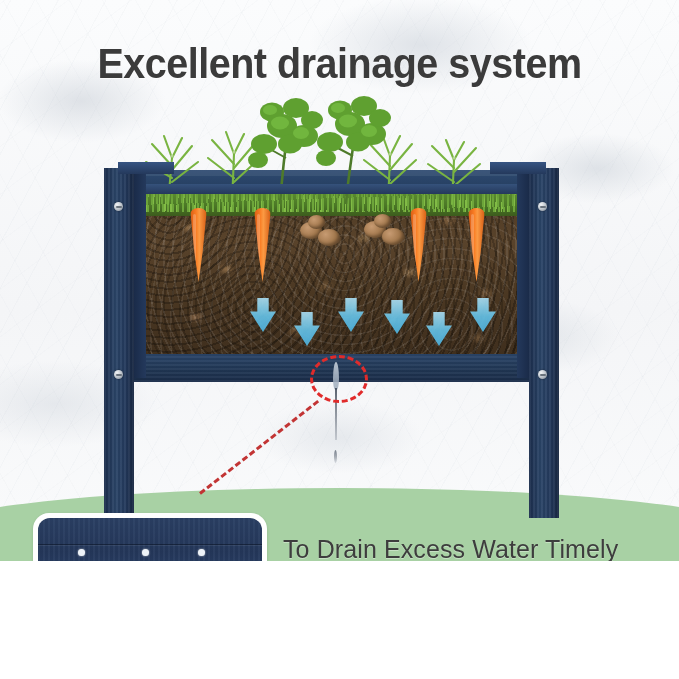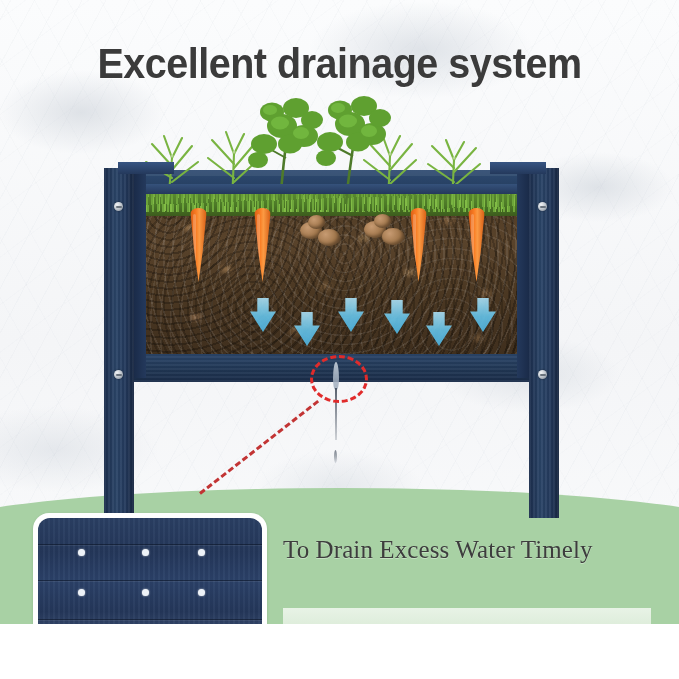--- a/index.html
+++ b/index.html
@@ -1,17 +1,17 @@
 <!DOCTYPE html>
 <html><head>
 <meta charset="utf-8">
 <style>
   html,body{margin:0;padding:0;}
   body{width:679px;height:679px;overflow:hidden;font-family:"Liberation Sans",sans-serif;background:#fff;}
-  #stage{position:relative;width:679px;height:624px;overflow:hidden;background:#fca5a5;}
+  #stage{position:relative;width:679px;height:561px;overflow:hidden;background:#fca5a5;}
 
   
   .bg{position:absolute;inset:0;
     background:
       radial-gradient(ellipse 120px 60px at 12% 18%, rgba(200,206,214,.55), rgba(200,206,214,0) 70%),
       radial-gradient(ellipse 160px 70px at 62% 8%, rgba(196,203,212,.5), rgba(196,203,212,0) 70%),
       radial-gradient(ellipse 110px 50px at 88% 30%, rgba(198,205,213,.5), rgba(198,205,213,0) 70%),
       radial-gradient(ellipse 140px 60px at 30% 48%, rgba(205,211,219,.45), rgba(205,211,219,0) 70%),
       radial-gradient(ellipse 130px 55px at 78% 60%, rgba(200,207,215,.45), rgba(200,207,215,0) 70%),
       radial-gradient(ellipse 150px 62px at 8%  72%, rgba(203,209,217,.4), rgba(203,209,217,0) 70%),
@@ -134,21 +134,21 @@
       linear-gradient(180deg,#2a3f63 0%,#24375a 28%,#2b4168 52%,#24375a 78%,#3d5073 100%);}
   .inset-grain{position:absolute;inset:0;opacity:.55;
     background:repeating-linear-gradient(90deg, rgba(255,255,255,.055) 0 2px, rgba(0,0,0,.06) 2px 5px);}
   .plank{position:absolute;left:0;right:0;height:1px;background:rgba(10,18,34,.55);box-shadow:0 1px 0 rgba(255,255,255,.07);}
   .hole{position:absolute;width:7px;height:7px;border-radius:50%;
     background:#eef3f8;box-shadow:0 0 2px rgba(255,255,255,.75);}
 
   
   .btext{position:absolute;left:283px;top:533px;width:390px;color:#3d3d3d;
     font-size:25px;line-height:33px;letter-spacing:.1px;white-space:nowrap;}
-  .btext div{text-shadow:0 1px 0 rgba(255,255,255,.35);font-family:Liberation Serif, serif;}
+  .btext div{text-shadow:0 1px 0 rgba(255,255,255,.35);}
   .underbar{position:absolute;left:283px;top:608px;width:368px;height:20px;
     background:linear-gradient(180deg,#e8f3e6,#dcecd9);}
 </style>
 </head>
 <body>
 
 <div id="stage">
 
   <div class="bg"></div>
   <div class="crinkle"></div>

